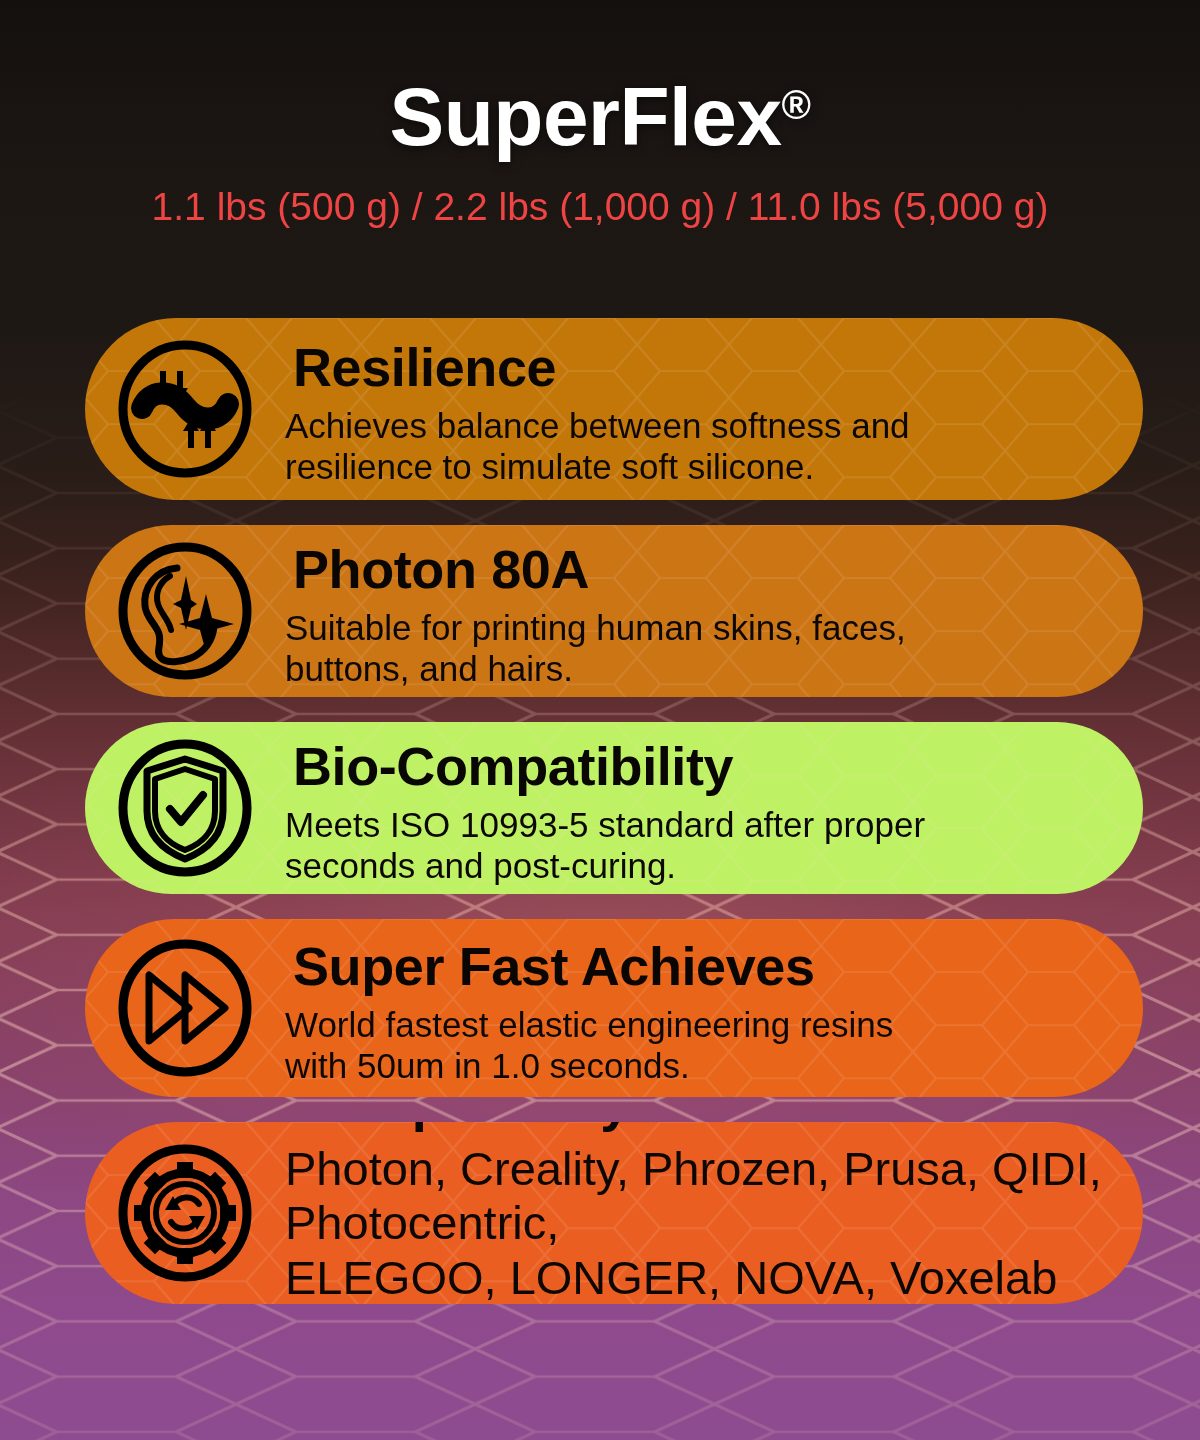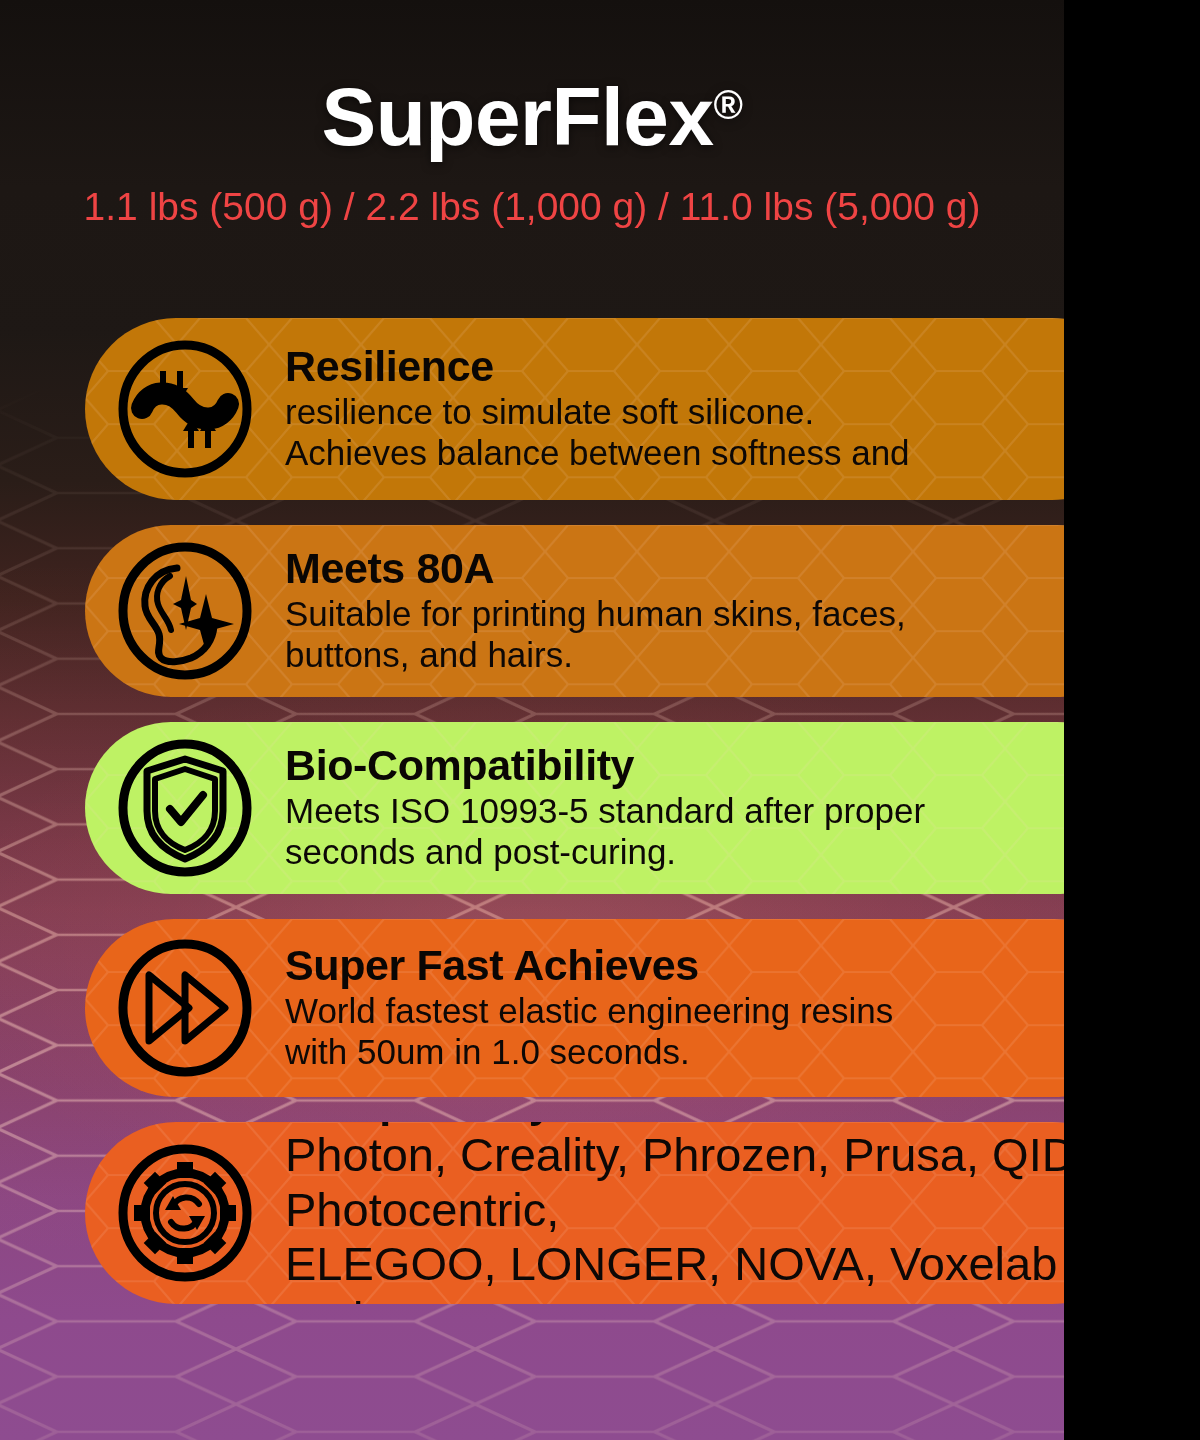--- a/index.html
+++ b/index.html
@@ -2,21 +2,21 @@
 <html><head>
 <meta charset="utf-8">
 <style>
   html, body {
     margin: 0;
     padding: 0;
     background: #000;
   }
   #page {
     position: relative;
-    width: 1064px;
+    width: 1200px;
     height: 1440px;
     overflow: hidden;
     font-family: "Liberation Sans", "DejaVu Sans", sans-serif;
     background: #1c1714;
   }
 
   
   .bg-gradient {
     position: absolute;
     inset: 0;
@@ -121,22 +121,22 @@
     justify-content: center;
   }
   .icon-wrap svg { display: block; }
 
   .card-text {
     flex: 1 1 auto;
     padding-right: 40px;
     color: #0b0705;
   }
   .card-title {
-    margin: 0;
-    font-size: 43px;
+    margin: 8px;
+    font-size: 54px;
     font-weight: bold;
     line-height: 1.05;
     letter-spacing: -0.4px;
     color: #0a0604;
   }
   .card-desc {
     margin: 0;
     padding-top: 3px;
     font-size: 35px;
     font-weight: normal;
@@ -216,22 +216,22 @@
               <line x1="76" y1="110" x2="76" y2="88"></line>
               <line x1="93" y1="110" x2="93" y2="88"></line>
             </g>
             <polygon points="76,80 68,93 84,93" fill="#000"></polygon>
             <polygon points="93,80 85,93 101,93" fill="#000"></polygon>
           </svg>
         </div>
         <div class="card-text">
           <h2 class="card-title">Resilience</h2>
           <p class="card-desc">
+            <span class="l">Achieves balance between softness and</span>
             <span class="l">resilience to simulate soft silicone.</span>
-            <span class="l">Achieves balance between softness and</span>
           </p>
         </div>
       </div>
     </div>
 
     <div class="card card-2">
       <svg class="card-tex" width="1058" height="172" viewBox="0 0 1058 172" preserveAspectRatio="none">
         <rect width="1058" height="172" fill="url(#hexpat)"></rect>
       </svg>
       <div class="card-body">
@@ -239,21 +239,21 @@
           <svg width="140" height="142" viewBox="0 0 140 142">
             <ellipse cx="70" cy="71" rx="62" ry="64" fill="none" stroke="#000" stroke-width="9"></ellipse>
             <path d="M62 28 C40 30 28 48 30 66 C31 78 41 84 44 94 C47 105 40 112 46 118
                      C52 124 66 122 76 118 C90 112 98 100 99 86" fill="none" stroke="#000" stroke-width="7" stroke-linecap="round"></path>
             <path d="M55 36 C44 42 40 54 43 64 C46 74 54 80 56 90" fill="none" stroke="#000" stroke-width="6" stroke-linecap="round"></path>
             <polygon points="71,36 76,60 82,64 76,68 71,90 66,68 58,64 66,60" fill="#000"></polygon>
             <polygon points="91,54 97,78 119,84 97,90 91,112 85,90 64,84 85,78" fill="#000"></polygon>
           </svg>
         </div>
         <div class="card-text">
-          <h2 class="card-title">Meets 80A</h2>
+          <h2 class="card-title">Photon 80A</h2>
           <p class="card-desc">
             <span class="l">Suitable for printing human skins, faces,</span>
             <span class="l">buttons, and hairs.</span>
           </p>
         </div>
       </div>
     </div>
 
     <div class="card card-3">
       <svg class="card-tex" width="1058" height="172" viewBox="0 0 1058 172" preserveAspectRatio="none">

